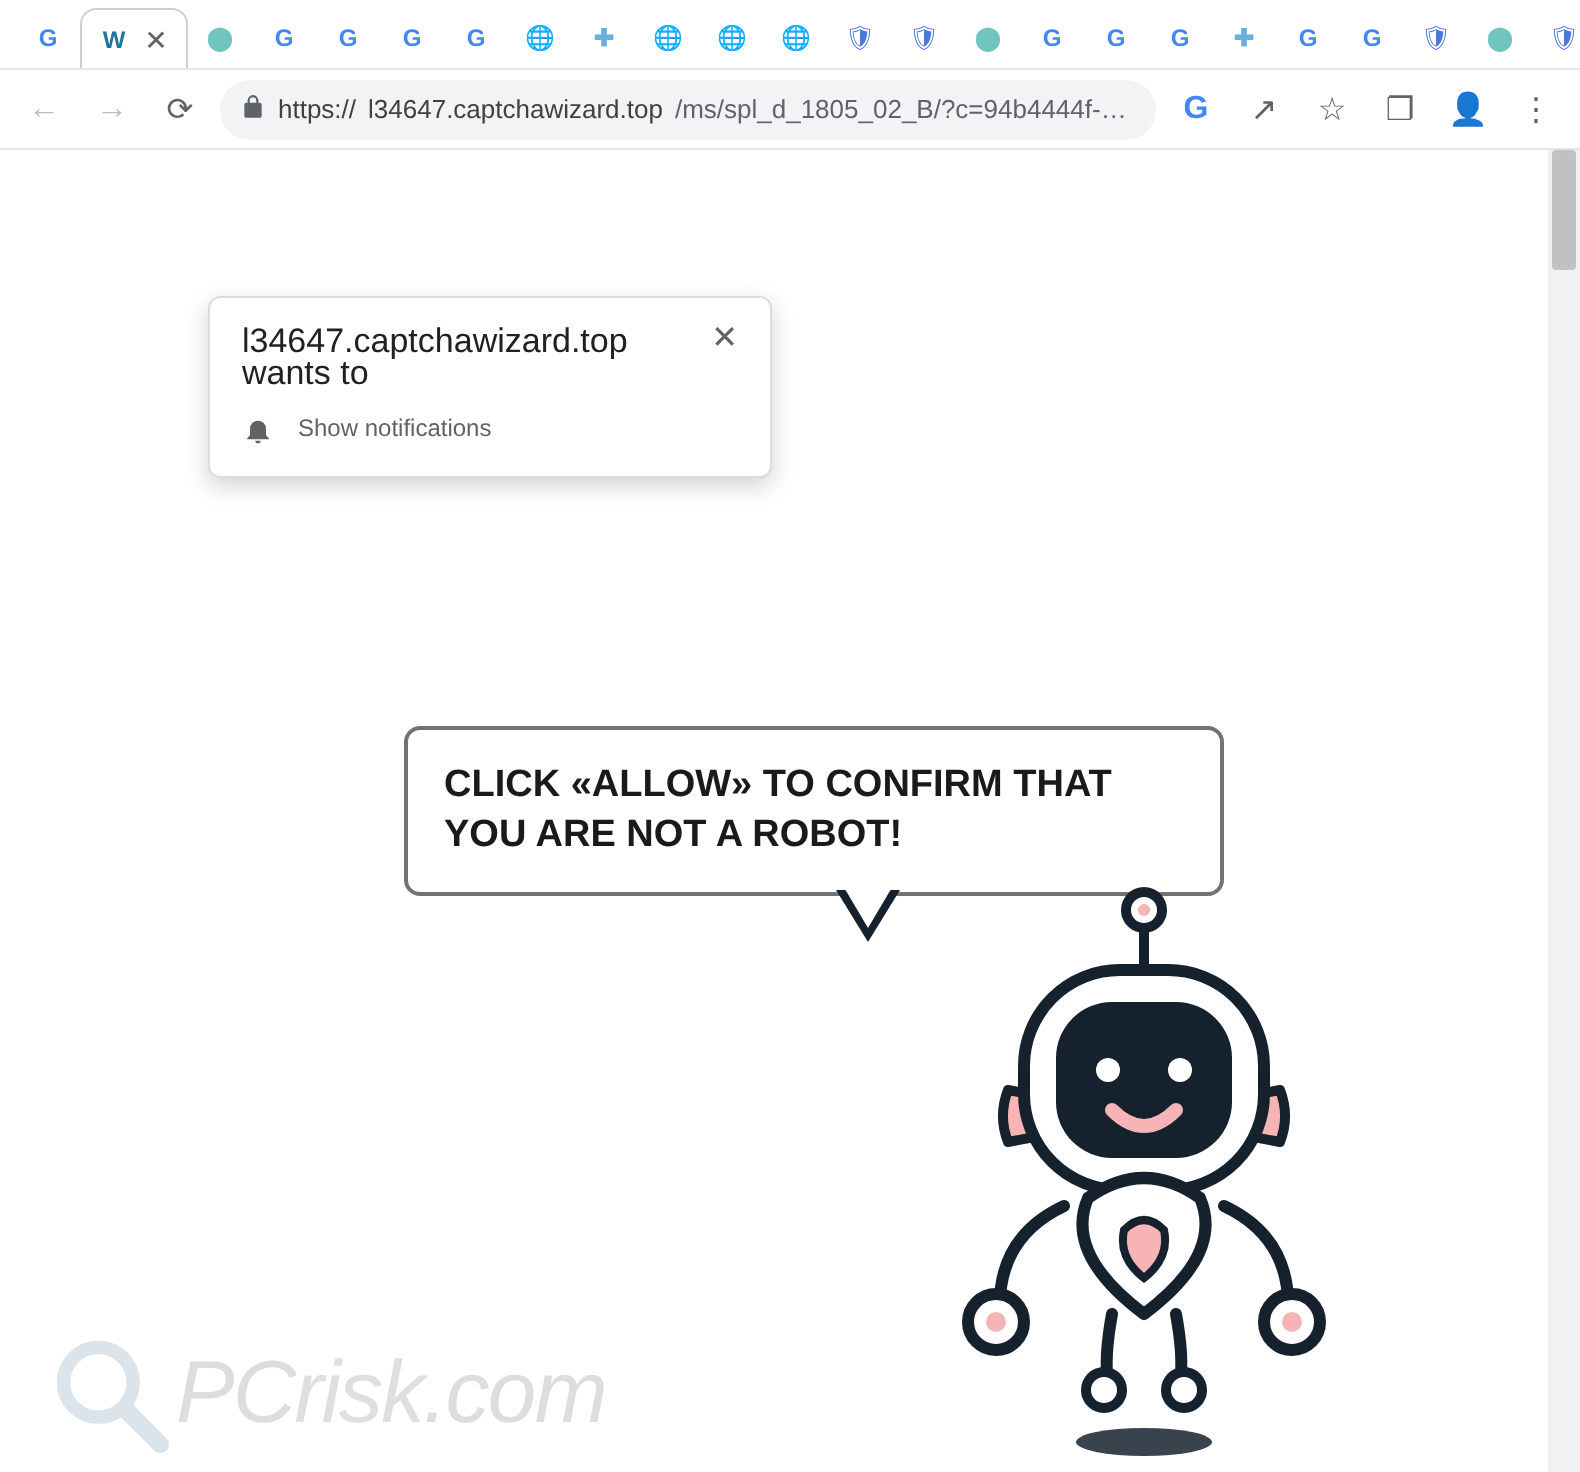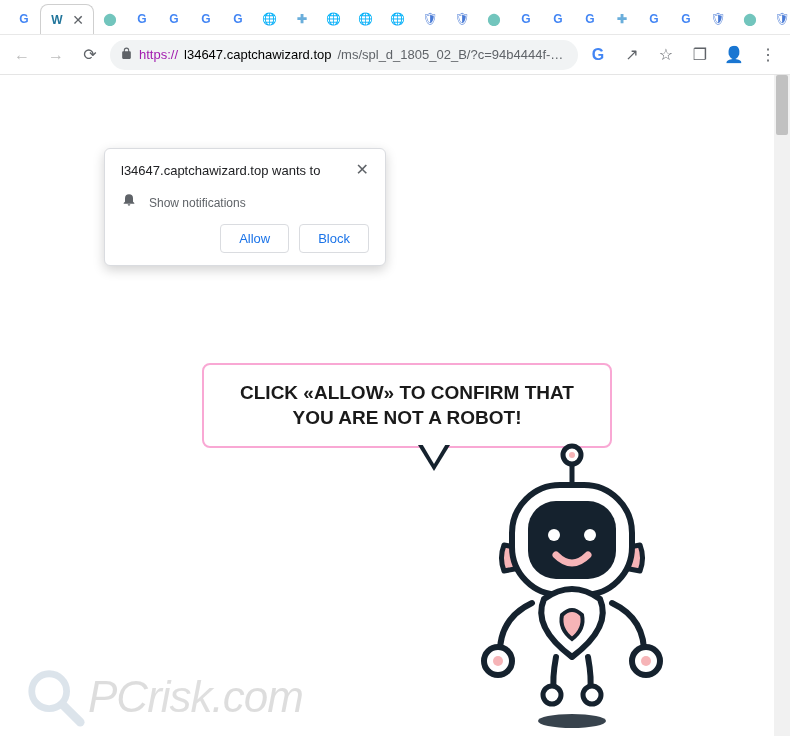--- a/index.html
+++ b/index.html
@@ -81,22 +81,22 @@
       border-radius: 15px;
       display: flex;
       align-items: center;
       padding: 0 10px;
       gap: 6px;
       font-size: 13px;
       color: #5f6368;
       overflow: hidden;
     }
     .lock { color: #555; flex-shrink: 0; }
-    .url-scheme { color: #a21caf; }
-    .url-host { color: #000000; }
+    .url-scheme { color: #404040; }
+    .url-host { color: #404040; }
     .url-path { color: #5f6368; white-space: nowrap; overflow: hidden; text-overflow: ellipsis; flex: 1; }
     .ext-icon {
       width: 28px; height: 28px;
       display: flex; align-items: center; justify-content: center;
       cursor: pointer; color: #5f6368;
     }
     
     .perm-popup {
       position: absolute;
       top: 73px;
@@ -108,34 +108,34 @@
       box-shadow: 0 4px 12px rgba(0,0,0,0.18);
       padding: 14px 16px 12px;
       z-index: 10;
     }
     .perm-head {
       display: flex;
       justify-content: space-between;
       align-items: flex-start;
     }
     .perm-title {
-      font-size: 13px;
+      font-size: 17px;
       color: #202124;
       line-height: 16px;
     }
     .perm-close {
       color: #5f6368;
       font-size: 16px;
       cursor: pointer;
       margin-left: 8px;
       line-height: 14px;
     }
     .perm-body {
       display: flex;
-      align-items: flex-end;
+      align-items: flex-start;
       gap: 12px;
       margin-top: 12px;
       font-size: 12px;
       color: #5f6368;
     }
     .perm-actions {
       display: flex;
       justify-content: flex-end;
       gap: 10px;
       margin-top: 14px;
@@ -170,24 +170,24 @@
       background: #c1c1c1;
       border-radius: 2px;
     }
     
     .bubble {
       position: absolute;
       top: 288px;
       left: 202px;
       width: 410px;
       background: #fff;
-      border: 2px solid #f9a8d4;
+      border: 2px solid #737373;
       border-radius: 8px;
       padding: 16px 18px;
-      text-align: center;
+      text-align: left;
       font-weight: 800;
       font-size: 19px;
       color: #1a1a1a;
       line-height: 1.3;
       font-family: Arial, sans-serif;
     }
     .bubble-tail {
       position: absolute;
       top: 370px;
       left: 418px;
@@ -357,24 +357,20 @@
       <div class="perm-close">✕</div>
     </div>
     <div class="perm-body">
       <span style="color:#5f6368">
         <svg width="16" height="16" viewBox="0 0 24 24" fill="#5f6368">
             <path d="M12 22a2 2 0 002-2h-4a2 2 0 002 2zm6-6V11a6 6 0 10-12 0v5l-2 2v1h16v-1l-2-2z"></path>
           </svg>
       </span>
       <span>Show notifications</span>
     </div>
-    <div class="perm-actions">
-      <button class="perm-btn">Allow</button>
-      <button class="perm-btn">Block</button>
-    </div>
   </div>
 
   <div class="bubble">
     <span>CLICK «ALLOW» TO CONFIRM THAT YOU ARE NOT A ROBOT!</span>
   </div>
   <div class="bubble-tail"></div>
 
   <div class="robot">
     <svg viewBox="0 0 240 290" xmlns="http://www.w3.org/2000/svg">
 

